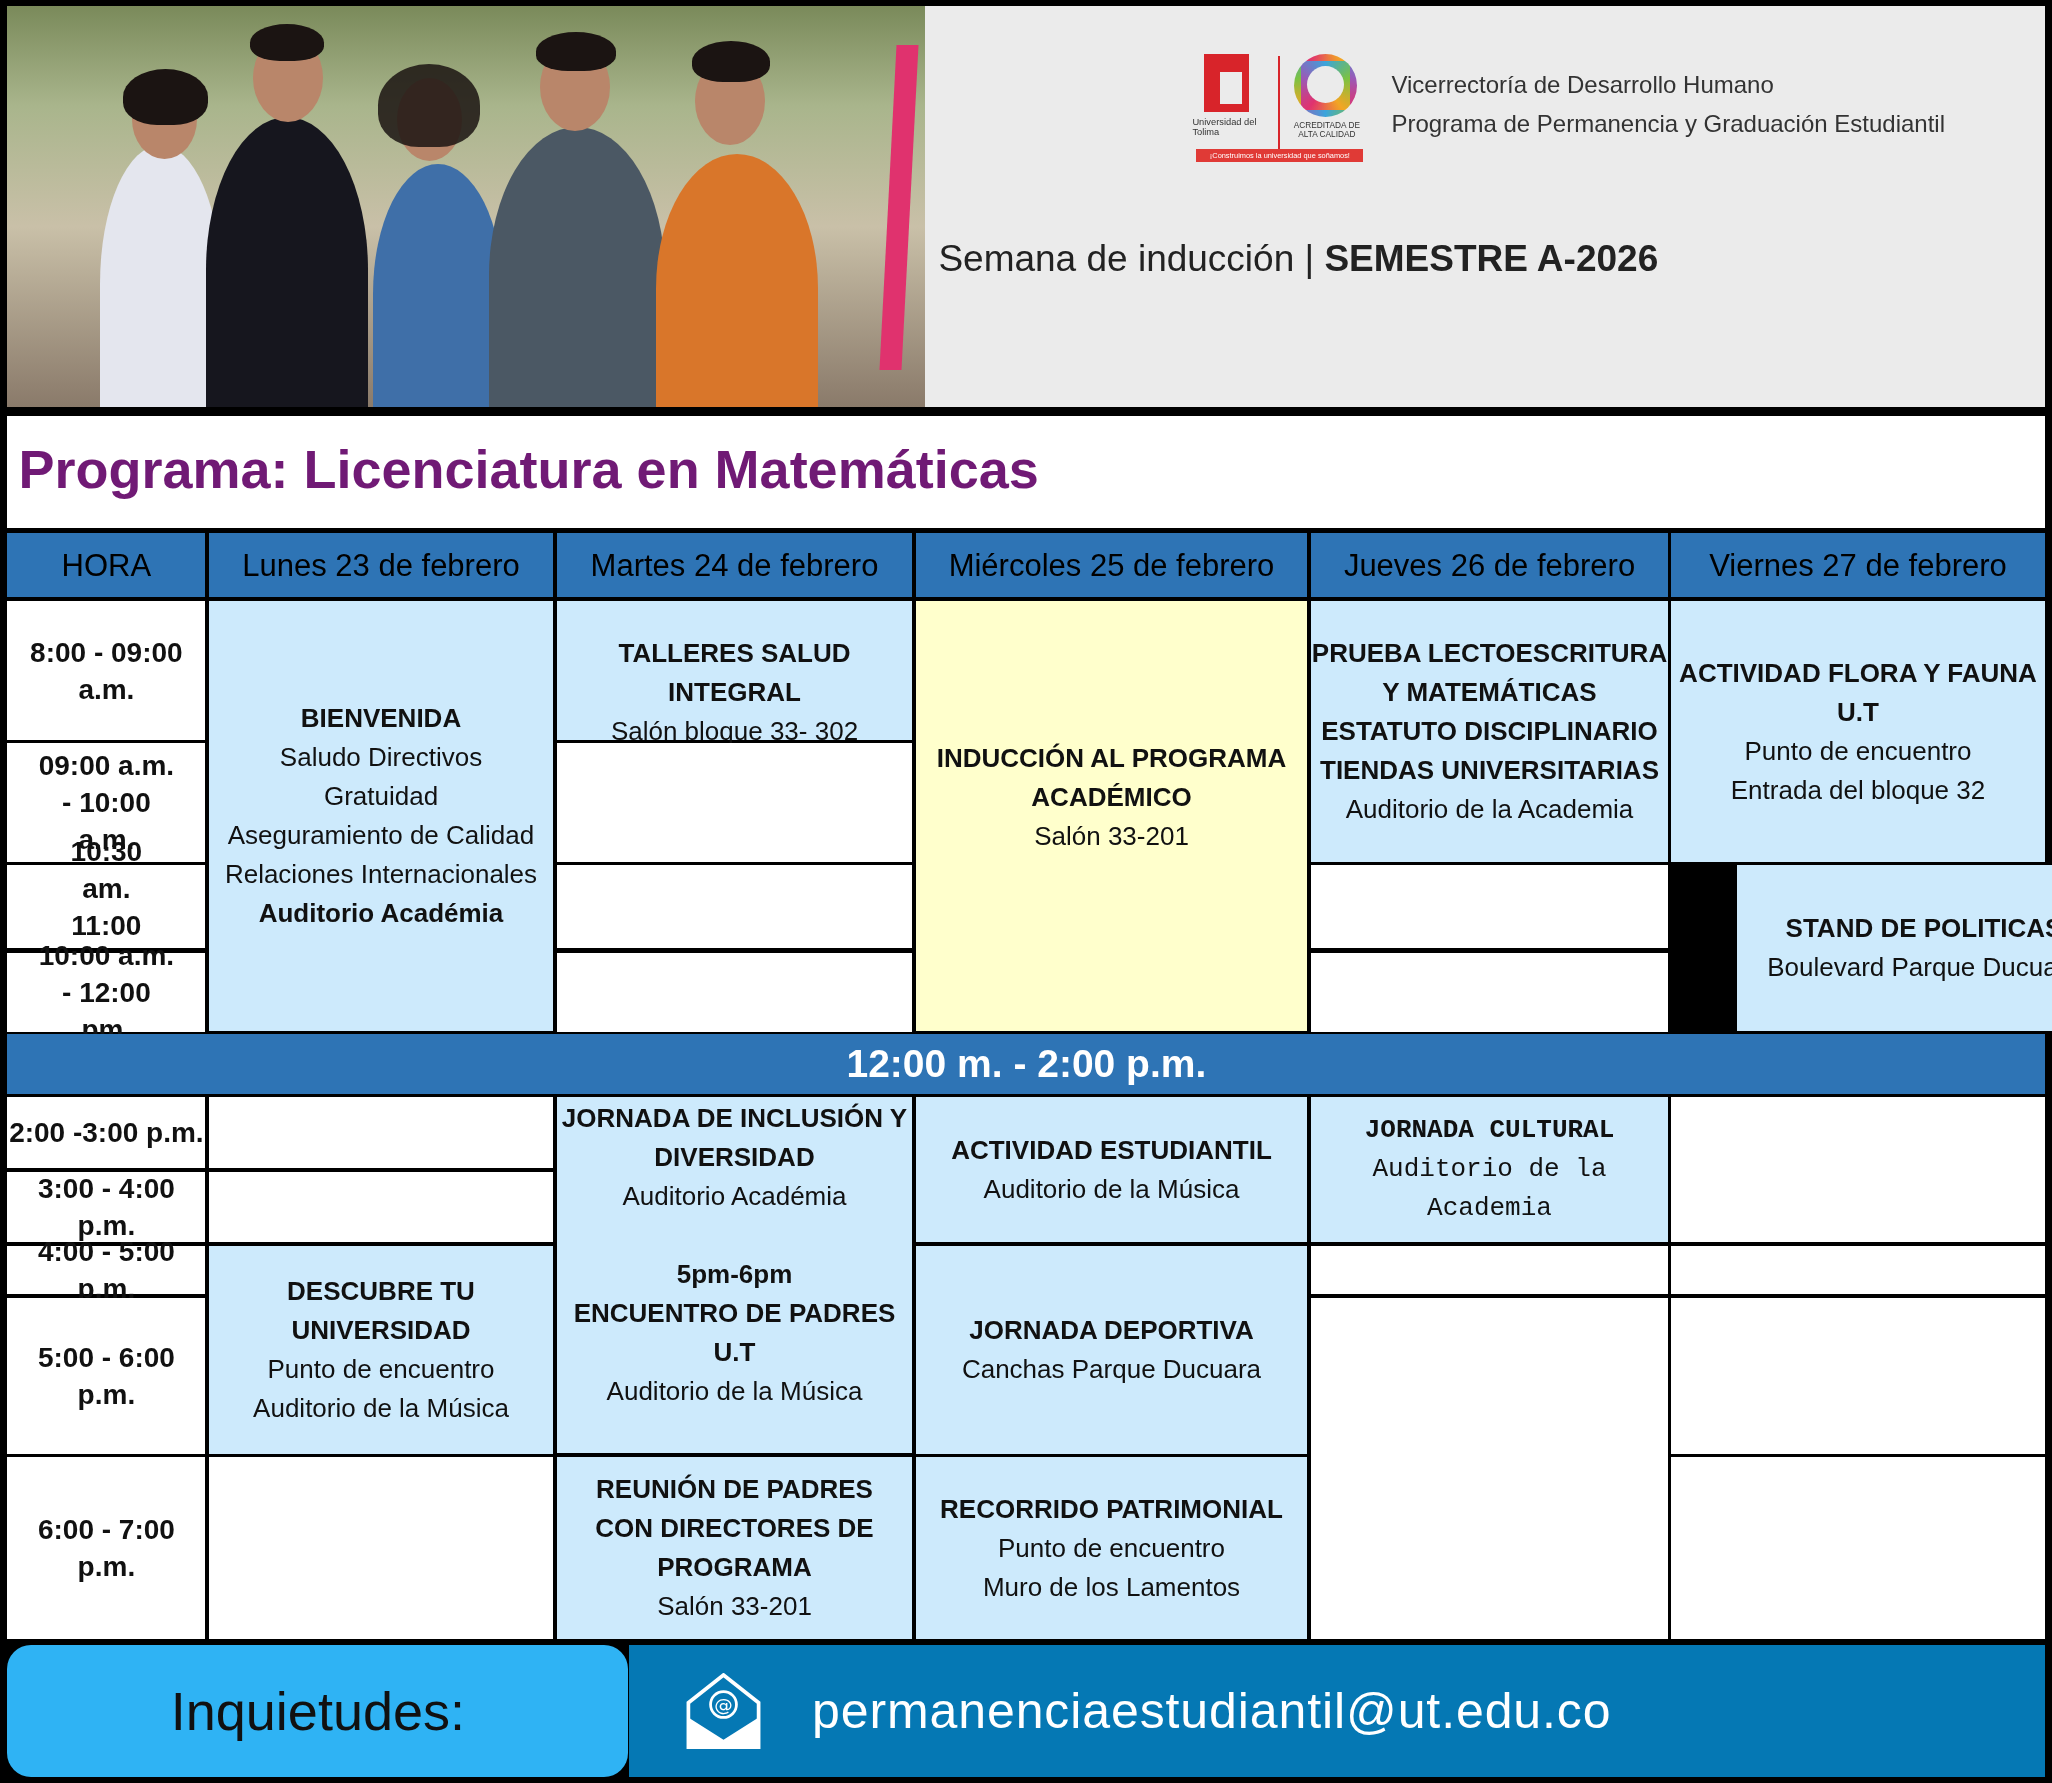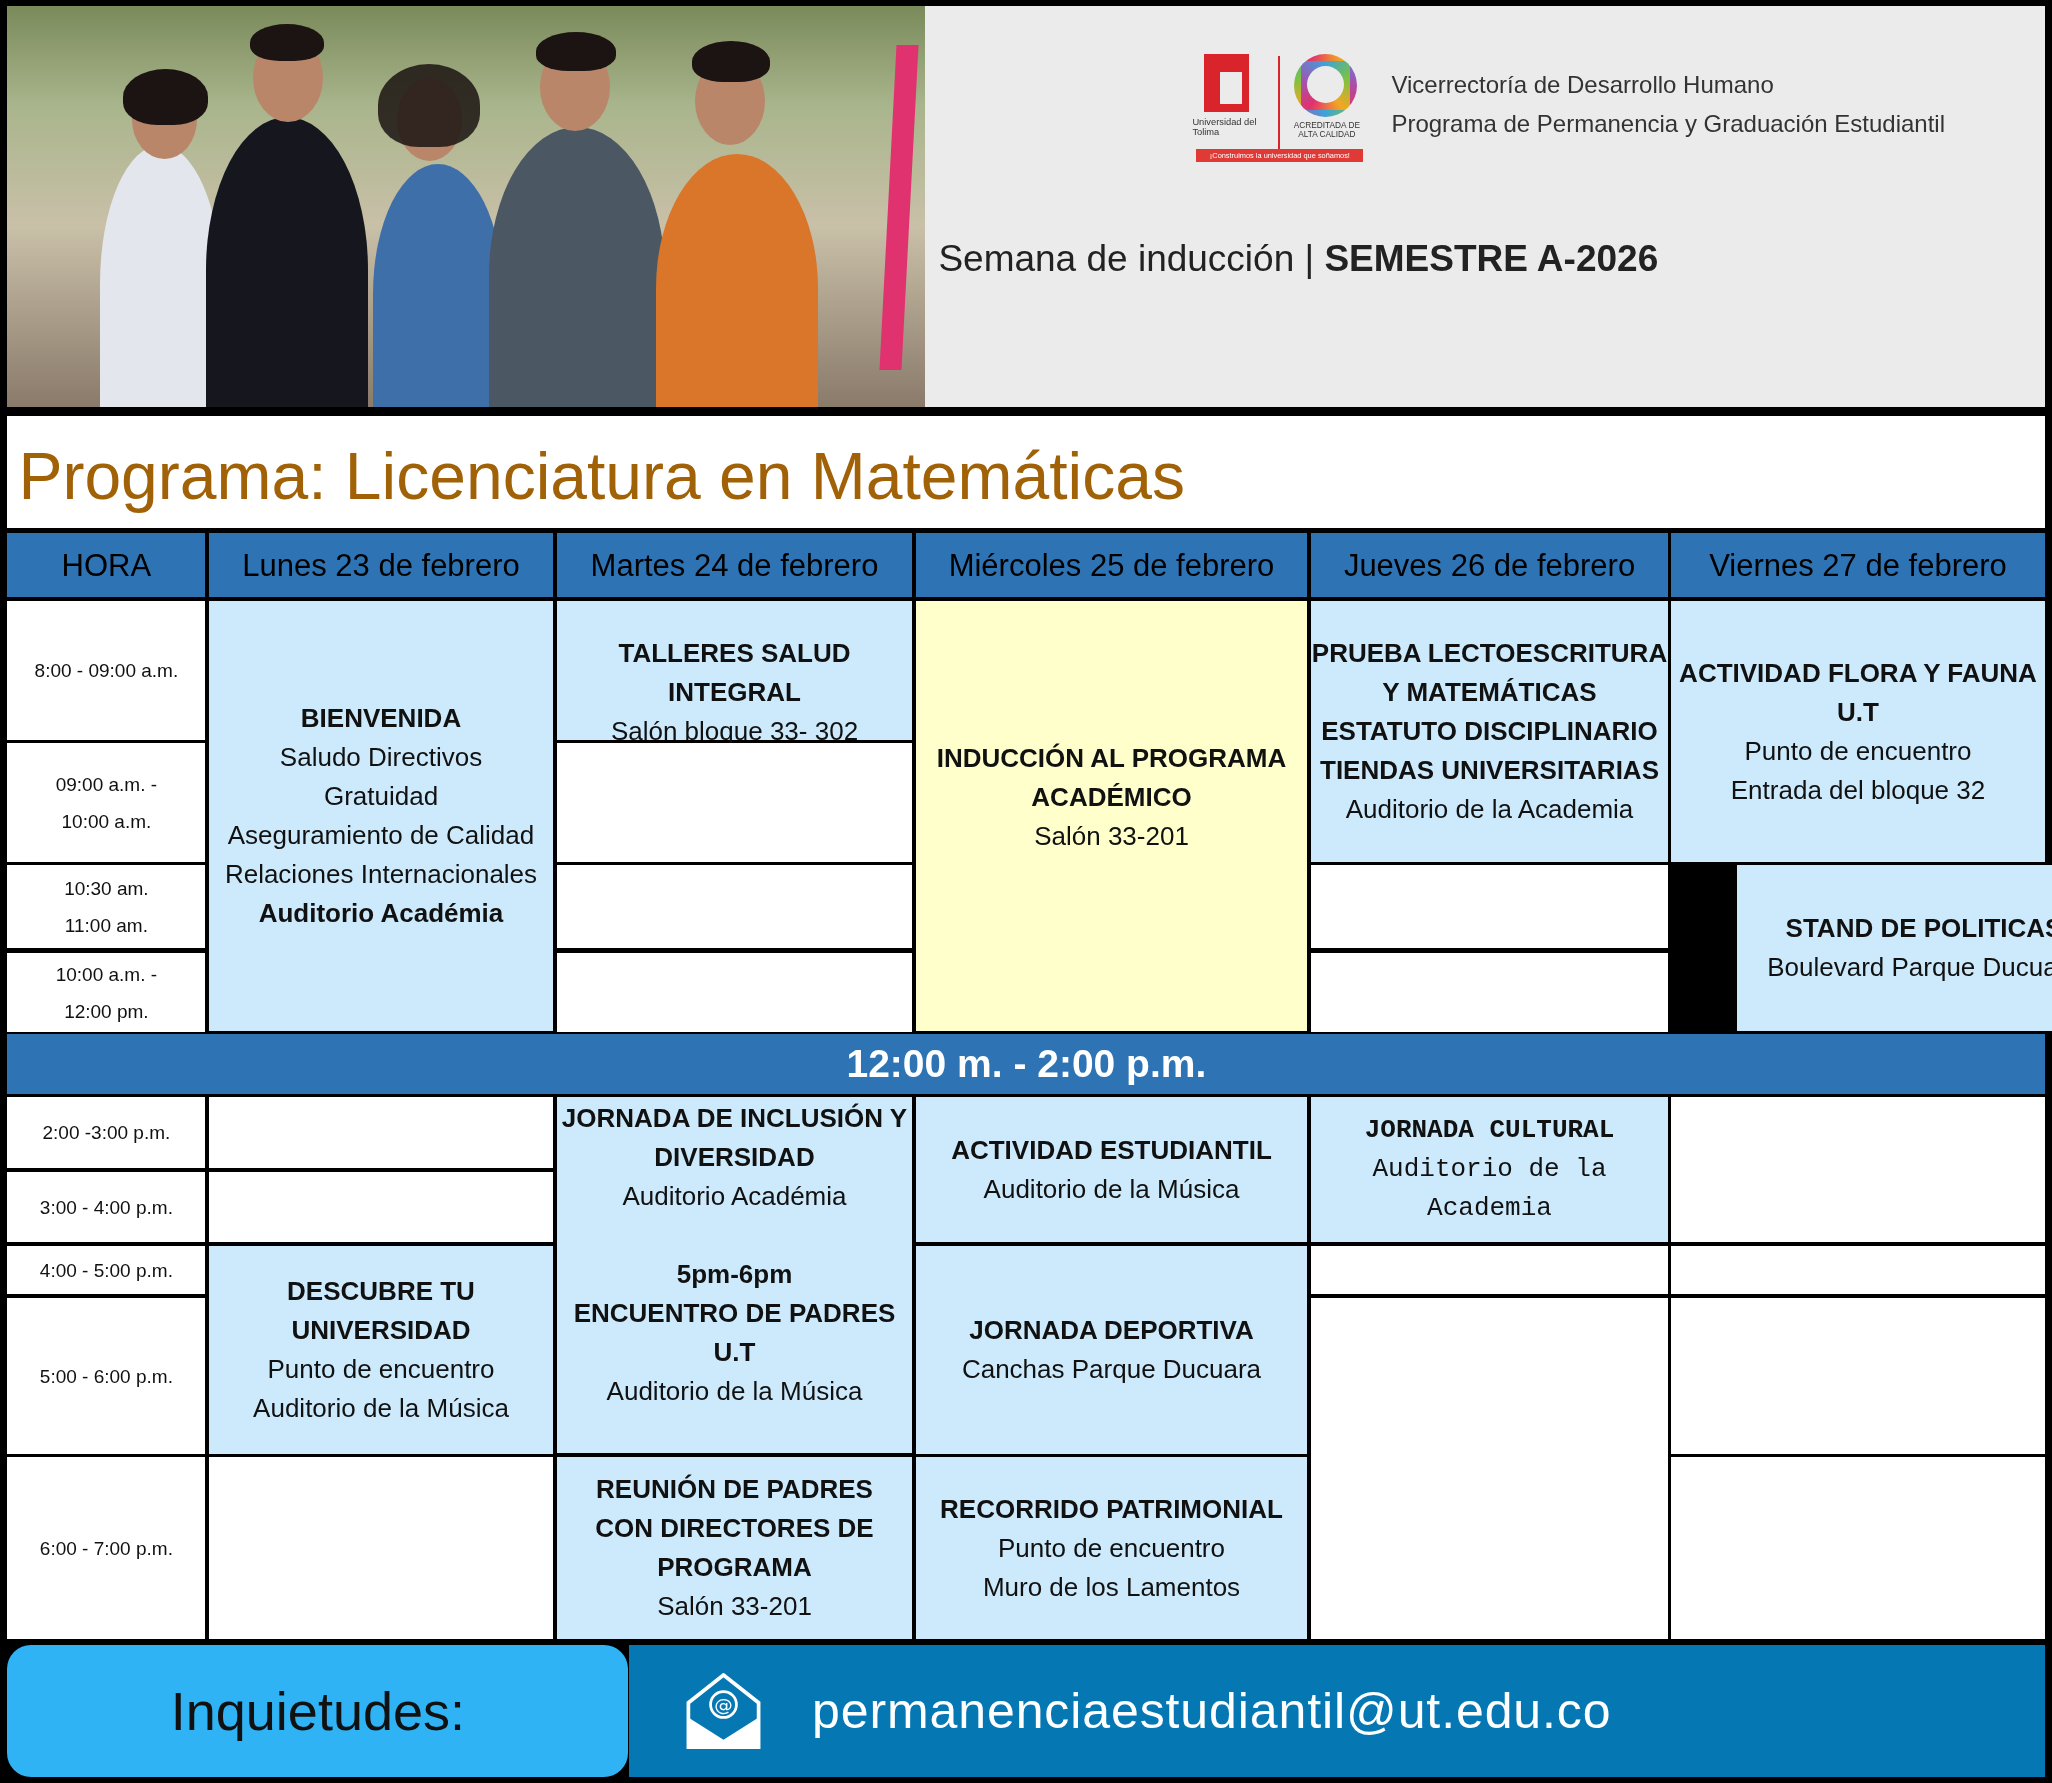--- a/index.html
+++ b/index.html
@@ -19,24 +19,24 @@
   #logo-acred:after { content: ""; position: absolute; left: 5.6px; top: 5.6px; width: 37px; height: 37px; border-radius: 50%; background: #ebebeb; }
   #logo-acred-text { left: 1278px; top: 115px; width: 83px; font-size: 8.3px; line-height: 9.3px; text-align: center; color: #333; }
   #logo-slogan { left: 1189px; top: 143px; width: 167px; height: 13px; background: #e03a36; color: #fff; font-size: 7.4px; line-height: 13px; text-align: center; }
   #vice-line1 { left: 1384px; top: 65px; font-size: 24px; color: #333; }
   #vice-line2 { left: 1384px; top: 104px; font-size: 24px; color: #333; }
   #semana { left: 931px; top: 232px; font-size: 37px; color: #222; white-space: nowrap; }
   #semana b { font-weight: bold; margin-top: 22px; }
   #modalidad { left: 931px; top: 308px; font-size: 32px; color: #333; white-space: nowrap; }
   #modalidad b { color: #111; }
   #title-box { left: 7.4px; top: 416px; width: 2038px; height: 112px; background: #fff; }
-  #title { left: 11px; top: 22px; font-size: 66px; font-weight: normal; color: #a16207; white-space: nowrap; }
+  #title { left: 11px; top: 22px; font-size: 54px; font-weight: bold; color: #701a75; white-space: nowrap; }
   .cell { position: absolute; display: flex; flex-direction: column; align-items: center; justify-content: center; text-align: center; font-size: 26px; line-height: 39px; color: #111; }
   .hdr { background: #2e74b5; color: #000000; font-size: 31px; }
-  .time { background: #fff; font-size: 19px; line-height: 37px; }
+  .time { background: #fff; font-size: 28px; line-height: 37px; font-weight: bold; }
   .empty { background: #fff; }
   .blue { background: #cdeafc; }
   .yellow { background: #ffffcc; }
   .b { font-weight: bold; }
   #lunch { left: 7.4px; top: 1034px; width: 2038px; height: 60px; background: #2e74b5; color: #fff; font-size: 39px; font-weight: bold; display: flex; align-items: center; justify-content: center; }
   #footer-left { left: 7.4px; top: 1645px; width: 621px; height: 132px; background: #2fb3f4; display: flex; align-items: center; justify-content: center; border-radius: 24px; }
   #footer-label { font-size: 54px; color: #111; }
   #footer-right { left: 629px; top: 1645px; width: 1416px; height: 132px; background: #0578b4; display: flex; align-items: center; }
   #mail-icon { margin-left: 52px; width: 85px; height: 76px; position: relative; }
   #email { margin-left: 46px; font-size: 50px; color: #fff; letter-spacing: 0.9px; }

